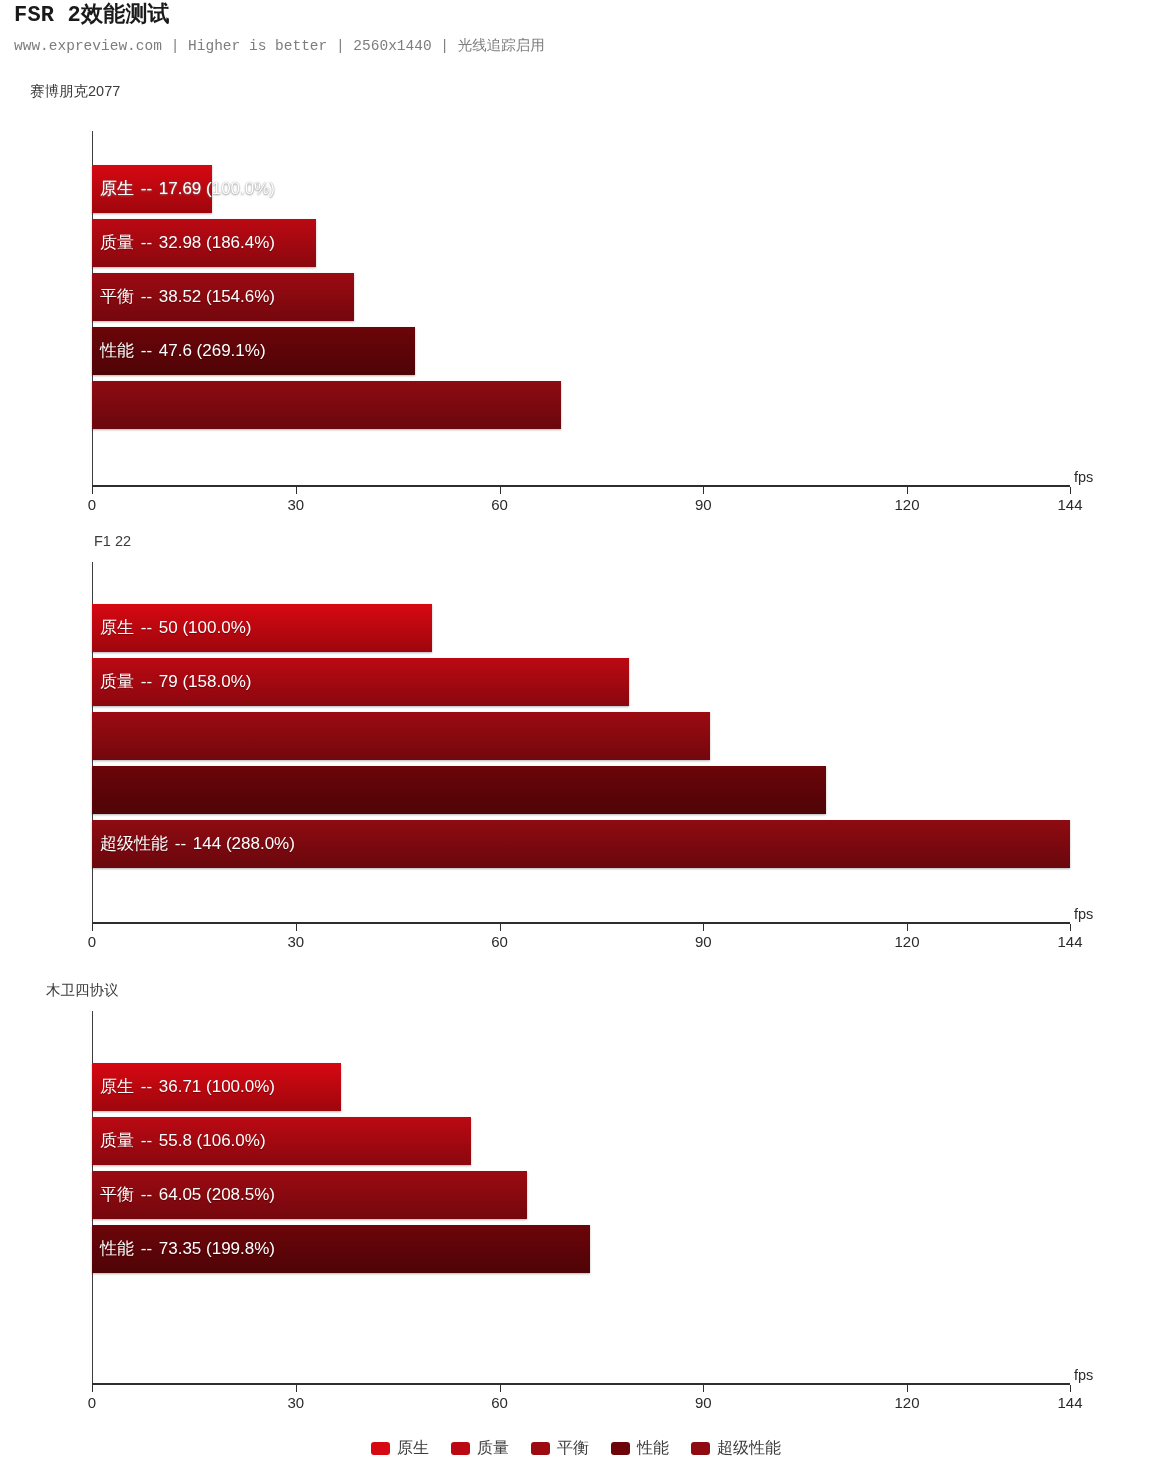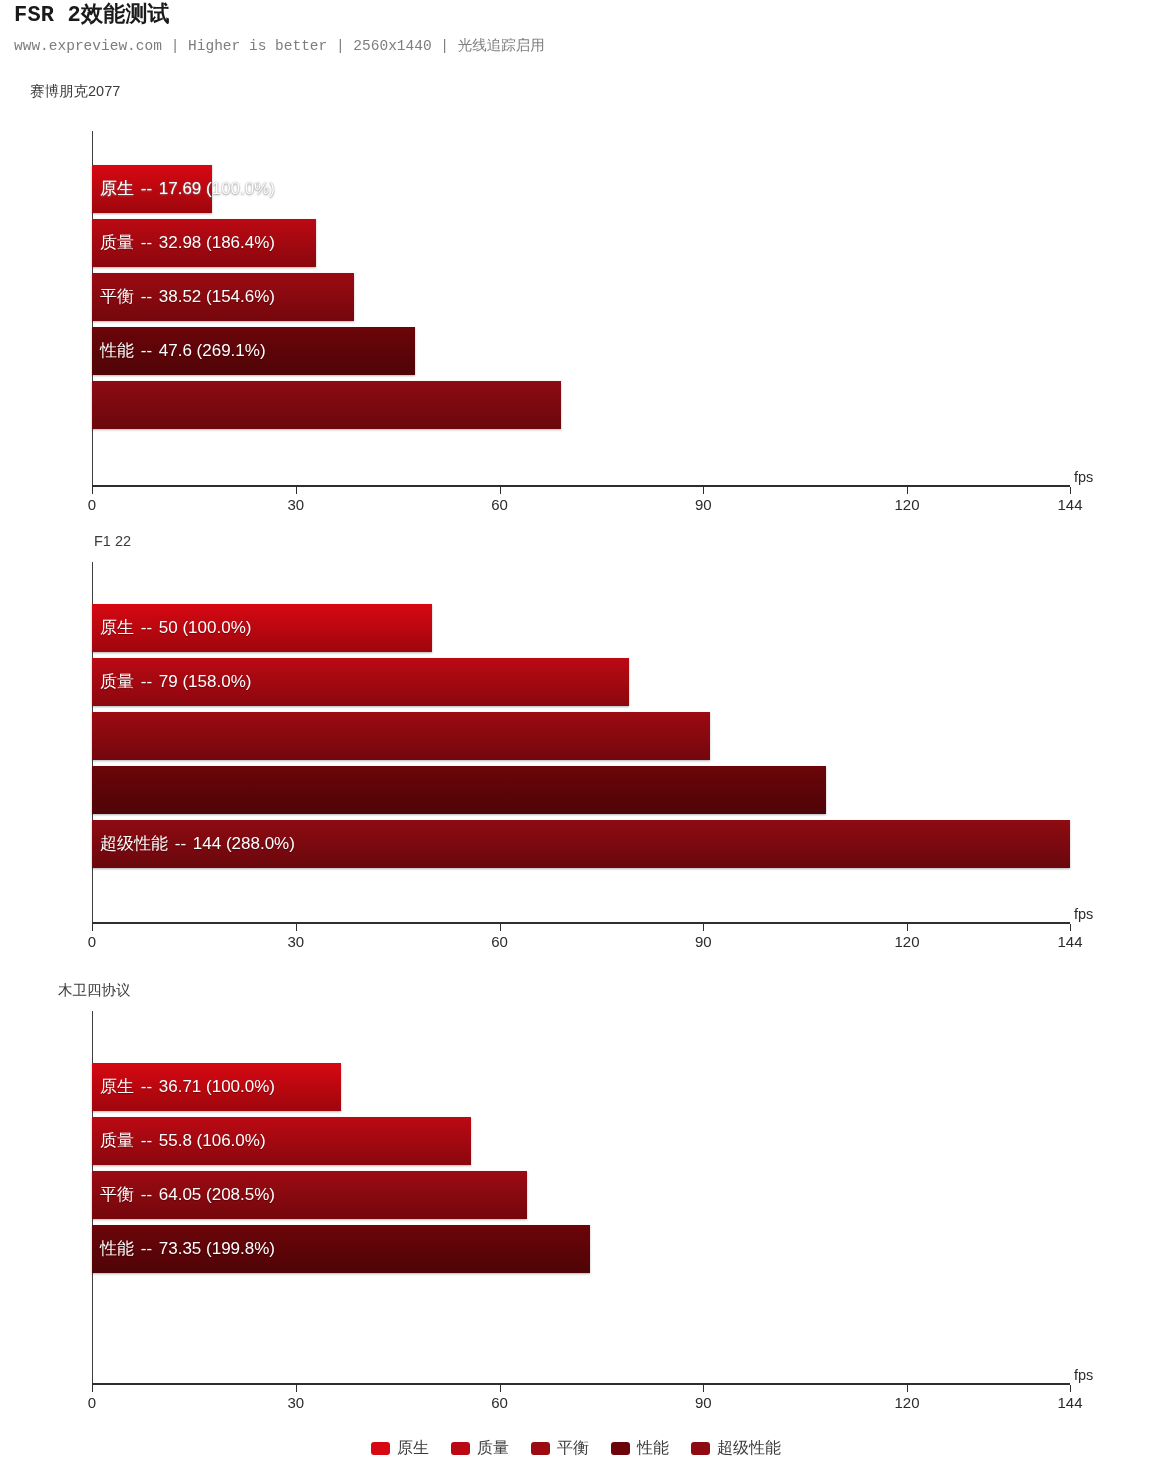--- a/index.html
+++ b/index.html
@@ -245,21 +245,21 @@
           <div class="tick-label" style="left: 703.25px;">90</div>
           <div class="tick" style="left: 907px;"></div>
           <div class="tick-label" style="left: 907px;">120</div>
           <div class="tick" style="left: 1070px;"></div>
           <div class="tick-label" style="left: 1070px;">144</div>
         </div>
         <div class="axis-unit" style="left: 1074px; top: 344px;">fps</div>
       </div>
     </div>
     <div class="chart-block" style="position: absolute; left: 0px; right: 0px; top: 981px; height: 410px;">
-      <div class="chart-title" style="position: absolute; left: 58px; top: 0px;">木卫四协议</div>
+      <div class="chart-title" style="position: absolute; left: 46px; top: 0px;">木卫四协议</div>
       <div class="plot" style="position: absolute; left: 0px; right: 0px; top: 30px; height: 412px;">
         <div class="y-axis" style="top: 0px; height: 372px; bottom: auto;"></div>
         <div class="bars" style="top: 52px;">
           <div class="bar-row">
             <div class="bar" style="width: 249.322px; background: linear-gradient(rgb(214, 8, 18) 0%, rgb(184, 7, 15) 55%, rgb(158, 6, 13) 100%);"></div>
             <div class="bar-label"><span>原生</span><span class="sep"> -- </span><span>36.71</span><span> (100.0%)</span></div>
           </div>
           <div class="bar-row">
             <div class="bar" style="width: 378.975px; background: linear-gradient(rgb(187, 9, 19) 0%, rgb(161, 8, 16) 55%, rgb(138, 7, 14) 100%);"></div>
             <div class="bar-label"><span>质量</span><span class="sep"> -- </span><span>55.8</span><span> (106.0%)</span></div>

